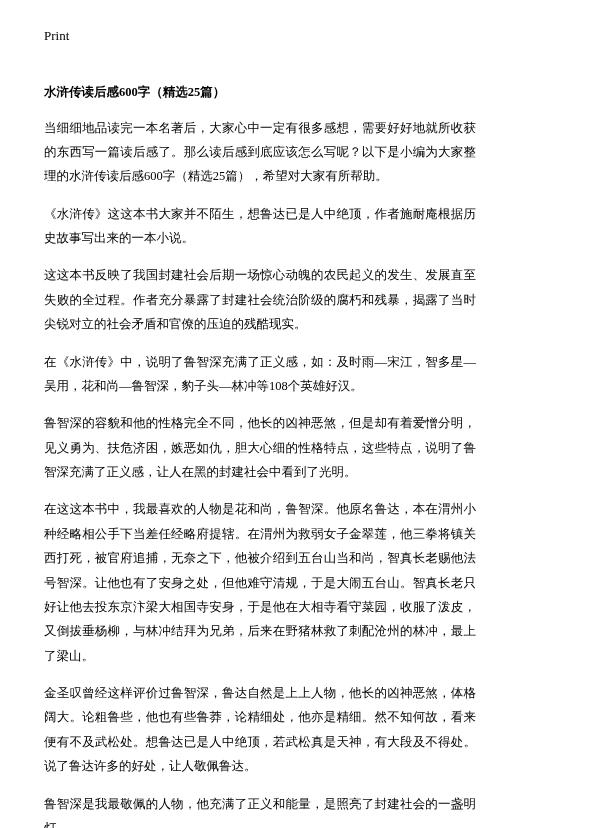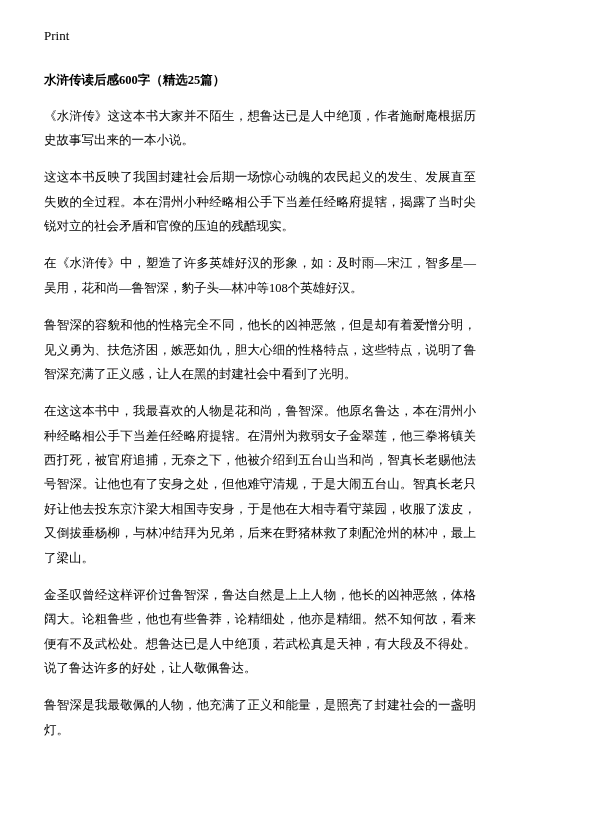--- a/index.html
+++ b/index.html
@@ -34,21 +34,21 @@
     text-align: center;
     font-size: 19px;
     font-weight: bold;
     letter-spacing: 0.5px;
     margin: 0 0 22px 0;
     line-height: 1.5;
   }
   .subtitle {
     font-size: 12.5px;
     font-weight: bold;
-    margin: 4px 0 14px 0;
+    margin: 16px 0 14px 0;
     line-height: 1.6;
   }
   p.para {
     font-size: 12.5px;
     line-height: 1.95;
     margin: 0 0 13px 0;
     text-align: justify;
     text-justify: inter-ideograph;
   }
   h3.section {
@@ -62,23 +62,24 @@
 <body>
 
 <div class="page">
 
   <div class="print-link">Print</div>
 
 
   <div class="subtitle">水浒传读后感600字（精选25篇）</div>
 
   <div>
+    <p class="para">当细细地品读完一本名著后，大家心中一定有很多感想，需要好好地就所收获的东西写一篇读后感了。那么读后感到底应该怎么写呢？以下是小编为大家整理的水浒传读后感600字（精选25篇），希望对大家有所帮助。</p>
     <p class="para">《水浒传》这这本书大家并不陌生，想鲁达已是人中绝顶，作者施耐庵根据历史故事写出来的一本小说。</p>
-    <p class="para">这这本书反映了我国封建社会后期一场惊心动魄的农民起义的发生、发展直至失败的全过程。本在渭州小种经略相公手下当差任经略府提辖，揭露了当时尖锐对立的社会矛盾和官僚的压迫的残酷现实。</p>
-    <p class="para">在《水浒传》中，塑造了许多英雄好汉的形象，如：及时雨—宋江，智多星—吴用，花和尚—鲁智深，豹子头—林冲等108个英雄好汉。</p>
+    <p class="para">这这本书反映了我国封建社会后期一场惊心动魄的农民起义的发生、发展直至失败的全过程。作者充分暴露了封建社会统治阶级的腐朽和残暴，揭露了当时尖锐对立的社会矛盾和官僚的压迫的残酷现实。</p>
+    <p class="para">在《水浒传》中，说明了鲁智深充满了正义感，如：及时雨—宋江，智多星—吴用，花和尚—鲁智深，豹子头—林冲等108个英雄好汉。</p>
     <p class="para">鲁智深的容貌和他的性格完全不同，他长的凶神恶煞，但是却有着爱憎分明，见义勇为、扶危济困，嫉恶如仇，胆大心细的性格特点，这些特点，说明了鲁智深充满了正义感，让人在黑的封建社会中看到了光明。</p>
     <p class="para">在这这本书中，我最喜欢的人物是花和尚，鲁智深。他原名鲁达，本在渭州小种经略相公手下当差任经略府提辖。在渭州为救弱女子金翠莲，他三拳将镇关西打死，被官府追捕，无奈之下，他被介绍到五台山当和尚，智真长老赐他法号智深。让他也有了安身之处，但他难守清规，于是大闹五台山。智真长老只好让他去投东京汴梁大相国寺安身，于是他在大相寺看守菜园，收服了泼皮，又倒拔垂杨柳，与林冲结拜为兄弟，后来在野猪林救了刺配沧州的林冲，最上了梁山。</p>
     <p class="para">金圣叹曾经这样评价过鲁智深，鲁达自然是上上人物，他长的凶神恶煞，体格阔大。论粗鲁些，他也有些鲁莽，论精细处，他亦是精细。然不知何故，看来便有不及武松处。想鲁达已是人中绝顶，若武松真是天神，有大段及不得处。说了鲁达许多的好处，让人敬佩鲁达。</p>
     <p class="para">鲁智深是我最敬佩的人物，他充满了正义和能量，是照亮了封建社会的一盏明灯。</p>
 
   </div>
 
 </div>
 
 </body></html>

